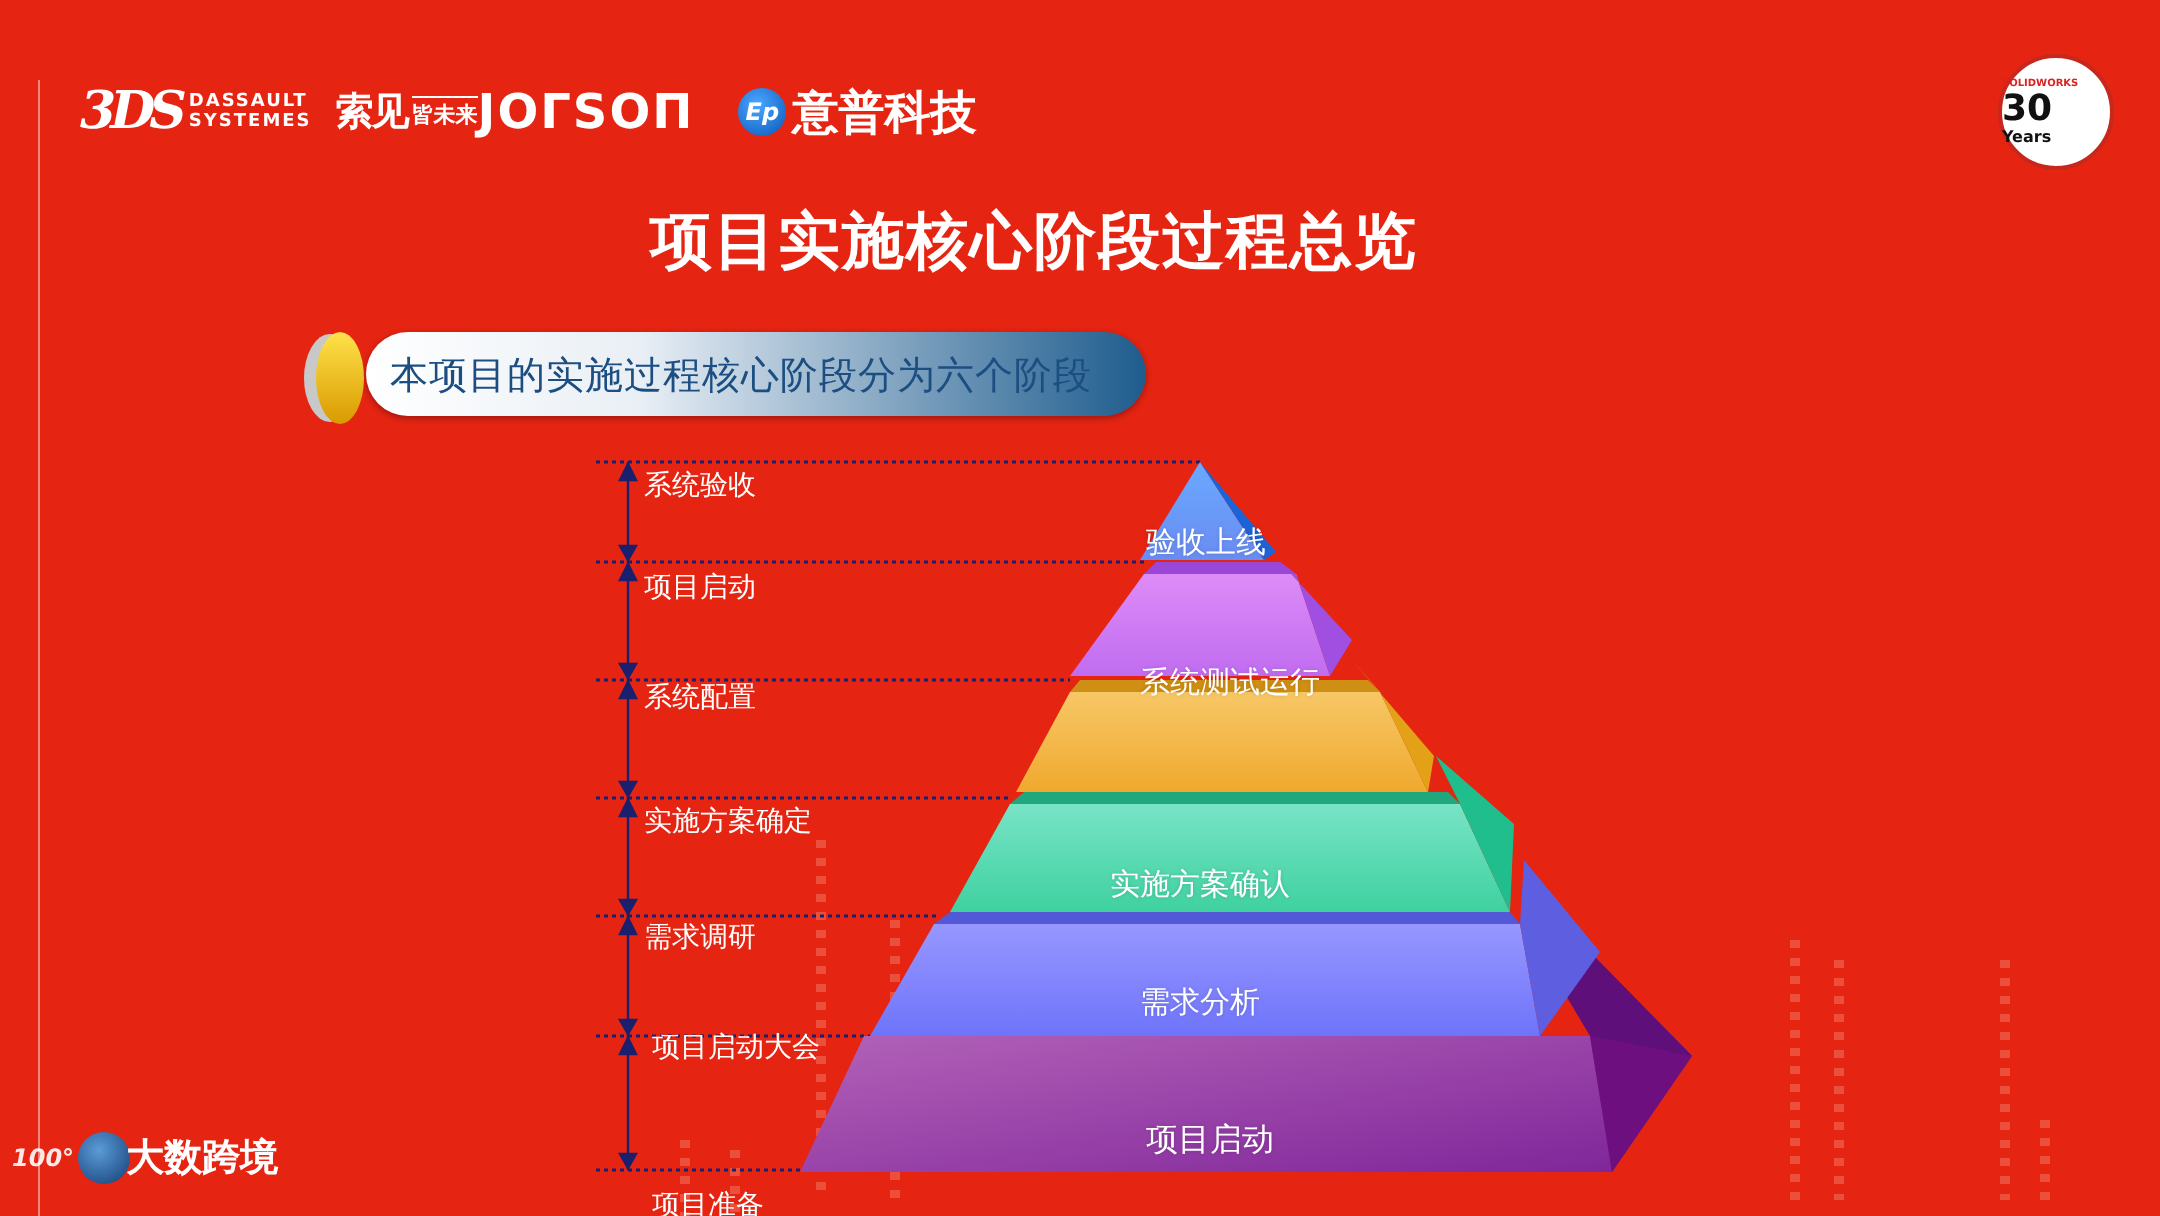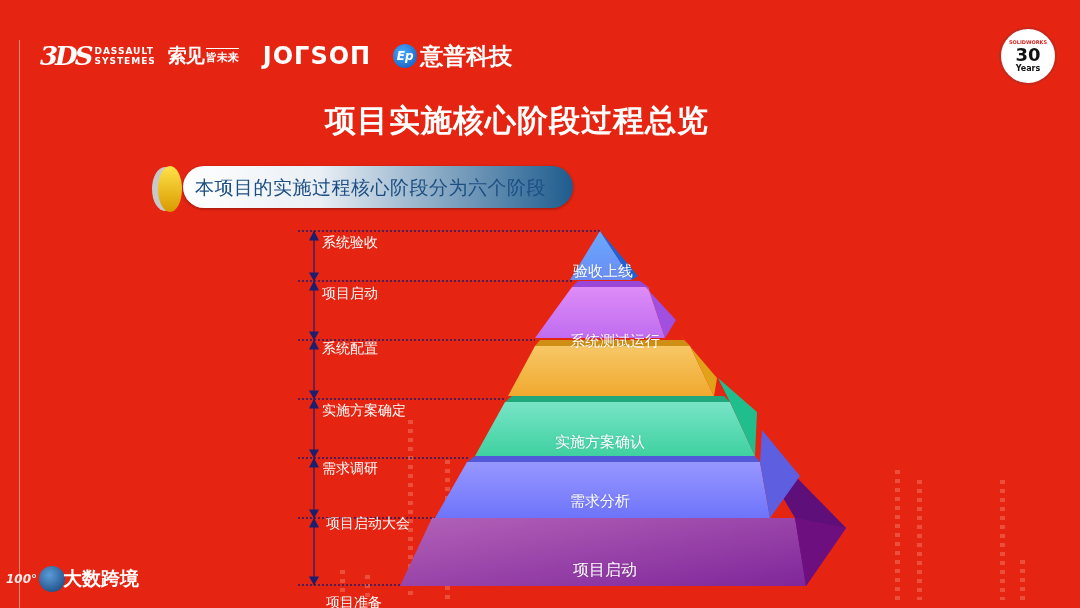--- a/index.html
+++ b/index.html
@@ -4,25 +4,25 @@
 <style>
   html,body{margin:0;padding:0;}
   body{width:1080px;height:608px;overflow:hidden;background:#e52412;font-family:"DejaVu Sans","Liberation Sans",sans-serif;position:relative;}
   .slide{position:absolute;left:0;top:0;width:1080px;height:608px;background:#e52412;overflow:hidden;}
   .vline{position:absolute;left:19px;top:40px;width:1px;height:570px;background:rgba(255,255,255,0.45);}
   .rain{position:absolute;width:5px;background:repeating-linear-gradient(to bottom, rgba(255,190,170,0.28) 0 4px, transparent 4px 9px);}
   .logos{position:absolute;left:40px;top:38px;height:36px;display:flex;align-items:center;color:#fff;}
   .ds-mark{font-family:"DejaVu Serif",serif;font-style:italic;font-size:26px;font-weight:bold;margin-right:4px;letter-spacing:-3px;}
   .ds-text{font-size:9px;line-height:10px;letter-spacing:1px;font-weight:bold;margin-right:12px;}
   .suojian{font-size:19px;font-weight:bold;letter-spacing:-1px;}
-  .suojian-sub{font-size:11px;font-weight:bold;margin-left:2px;border-top:1px solid #fff;padding-top:1px;margin-right:24px;}
+  .suojian-sub{font-size:11px;font-weight:bold;margin-left:2px;border-top:1px solid #fff;padding-top:1px;}
   .jorson{font-family:"DejaVu Sans",sans-serif;font-size:24px;font-weight:bold;letter-spacing:1px;margin-right:22px;}
   .ep-badge{width:24px;height:24px;border-radius:50%;background:radial-gradient(circle at 40% 35%,#4aa8ff,#0a56b8);color:#fff;font-size:12px;font-weight:bold;font-style:italic;display:flex;align-items:center;justify-content:center;margin-right:3px;}
   .ep-name{font-size:23px;font-weight:bold;}
-  .badge30{position:absolute;left:999px;top:27px;width:58px;height:58px;border-radius:50%;background:#fff;border:2px solid #c7281c;box-sizing:border-box;display:flex;flex-direction:column;align-items:center;justify-content:center;}
+  .badge30{position:absolute;left:999px;top:27px;width:58px;height:58px;border-radius:50%;background:#fff;border:2px solid #c7281c;box-sizing:border-box;display:flex;flex-direction:column;justify-content:center;}
   .badge30 .sw{font-size:5px;color:#d22;font-weight:bold;margin-bottom:1px;}
   .badge30 .num{font-size:18px;font-weight:bold;color:#111;line-height:18px;}
   .badge30 .yr{font-size:8px;color:#111;font-weight:bold;line-height:9px;}
   .title{position:absolute;left:0;top:100px;width:1034px;text-align:center;color:#fff;font-size:31px;font-weight:bold;letter-spacing:1px;}
   .subtitle-bar{position:absolute;left:183px;top:166px;width:390px;height:42px;border-radius:21px;background:linear-gradient(to right,#ffffff 0%,#e9eff5 35%,#1e5c8e 100%);box-shadow:0 1px 3px rgba(0,0,0,0.35);}
   .subtitle-text{position:absolute;left:195px;top:175px;color:#1c4e82;font-size:19px;letter-spacing:0.5px;white-space:nowrap;}
   .bullet{position:absolute;left:152px;top:166px;width:36px;height:46px;}
   .bullet .back{position:absolute;left:0;top:1px;width:26px;height:44px;border-radius:50%;background:#c8c8c8;}
   .bullet .front{position:absolute;left:6px;top:0;width:24px;height:46px;border-radius:50%;background:linear-gradient(to bottom,#ffe24a,#d99a00);}
   .stage-label{position:absolute;color:#fff;font-size:14px;white-space:nowrap;}

